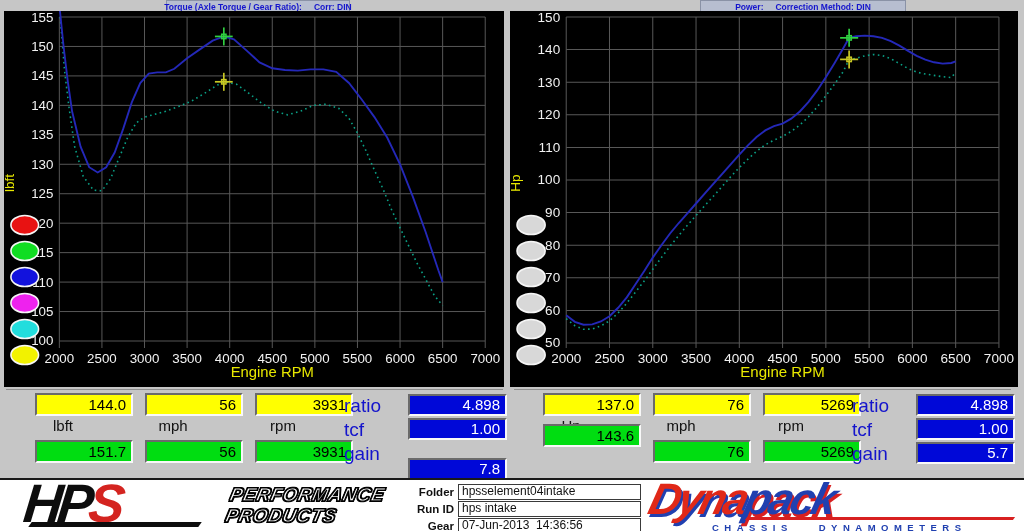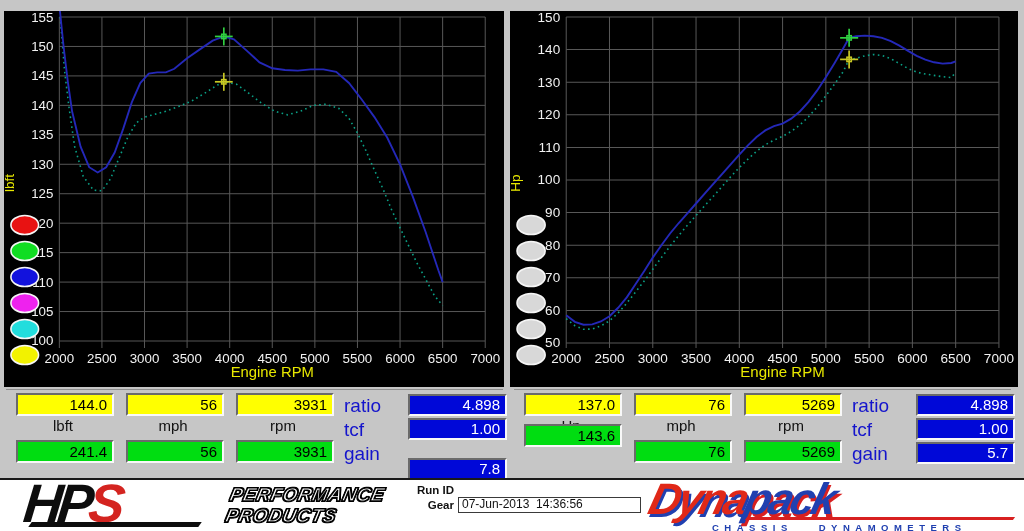--- a/index.html
+++ b/index.html
@@ -18,21 +18,21 @@
   .chartpanel{position:absolute;top:11px;height:376px;background:#000;}
   #chart-left{left:4px;width:500px;}
   #chart-right{left:510px;width:508px;}
   .chartpanel svg{display:block;width:100%;height:100%;}
 
   
   .datapanel{position:absolute;top:389px;height:87px;border-top:1px solid #8f8f8f;}
   #data-left{left:6px;width:497px;}
   #data-right{left:514px;width:497px;}
   .valbox{position:absolute;height:17px;width:89px;border:2px solid;border-color:#6a6a6a #f8f8f8 #f8f8f8 #6a6a6a;
-          font-size:15px;color:#000;text-align:right;padding:1px 5px 1px 0;line-height:17px;}
+          font-size:15px;color:#000;text-align:right;padding:1px 5px 1px 0;line-height:17px;margin-left:19px;}
   .valbox.yellow{background:#ffff00;}
   .valbox.green{background:#00dd11;}
   .unitlabel{position:absolute;top:27px;height:18px;width:94px;text-align:center;font-size:15px;color:#111;}
   .statlabel{position:absolute;left:338px;width:56px;font-size:19px;color:#1414cc;}
   .statbox{position:absolute;left:402px;width:90px;height:16px;background:#0008d8;border:2px solid;
            border-color:#6a6a6a #f8f8f8 #f8f8f8 #6a6a6a;color:#fff;font-size:15px;text-align:right;
            padding:1px 5px 1px 0;line-height:16px;}
 
   
   #footer{position:absolute;top:478px;left:0;width:1024px;height:53px;background:#fff;border-top:2px solid #1a1a1a;box-sizing:border-box;}
@@ -54,20 +54,30 @@
   #dynapack-word .p1{color:#e02818;text-shadow:2.5px 2.5px 0 #2040b0;}
   #dynapack-word .p2{color:#2040b0;text-shadow:2.5px 2.5px 0 #d82020;}
   #dynapack-swoosh{position:absolute;left:96px;top:41px;width:268px;height:3px;background:#d82020;transform:skewX(-35deg);}
   #dynapack-tagline{position:absolute;left:62px;top:46px;font-size:9.5px;font-weight:bold;color:#2040b0;letter-spacing:5.5px;display:flex;gap:26px;}
 </style>
 </head>
 <body>
 
 <div id="root">
 
+  <div class="titlebar">
+    <div class="titlebox" id="titlebox-left">
+      <span>Torque (Axle Torque / Gear Ratio):</span>
+      <span>Corr: DIN</span>
+    </div>
+    <div class="titlebox" id="titlebox-right">
+      <span>Power:</span>
+      <span>Correction Method: DIN</span>
+    </div>
+  </div>
 
   <div class="chartpanel" id="chart-left">
     <svg viewBox="0 0 506 376" preserveAspectRatio="none">
         <line x1="56" y1="6" x2="56" y2="337" stroke="#585858" stroke-width="1"></line>
         <text x="56" y="352" fill="#f2f2f2" font-size="13.5" text-anchor="middle">2000</text>
         <line x1="99.1" y1="6" x2="99.1" y2="337" stroke="#585858" stroke-width="1"></line>
         <text x="99.1" y="352" fill="#f2f2f2" font-size="13.5" text-anchor="middle">2500</text>
         <line x1="142.2" y1="6" x2="142.2" y2="337" stroke="#585858" stroke-width="1"></line>
         <text x="142.2" y="352" fill="#f2f2f2" font-size="13.5" text-anchor="middle">3000</text>
         <line x1="185.29999999999998" y1="6" x2="185.29999999999998" y2="337" stroke="#585858" stroke-width="1"></line>
@@ -193,21 +203,21 @@
       </svg>
   </div>
 
   <div class="datapanel" id="data-left">
     <div class="valbox yellow" style="left:10px;top:3px;">144.0</div>
     <div class="valbox yellow" style="left:120px;top:3px;">56</div>
     <div class="valbox yellow" style="left:230px;top:3px;">3931</div>
     <div class="unitlabel" style="left:10px;">lbft</div>
     <div class="unitlabel" style="left:120px;">mph</div>
     <div class="unitlabel" style="left:230px;">rpm</div>
-    <div class="valbox green" style="left:10px;top:50px;">241.4</div>
+    <div class="valbox green" style="left:10px;top:50px;">151.7</div>
     <div class="valbox green" style="left:120px;top:50px;">56</div>
     <div class="valbox green" style="left:230px;top:50px;">3931</div>
     <div class="statlabel" style="top:5px;">ratio</div>
     <div class="statlabel" style="top:29px;">tcf</div>
     <div class="statlabel" style="top:53px;">gain</div>
     <div class="statbox" style="top:4px;">4.898</div>
     <div class="statbox" style="top:28px;">1.00</div>
     <div class="statbox" style="top:68px;">7.8</div>
   </div>
 
@@ -233,21 +243,26 @@
     <div id="hps-logo">
       <span id="hps-word"><span class="hp">HP</span><span class="s">S</span></span>
       <div id="hps-underline"></div>
     </div>
     <div id="hps-tagline">
       <div>PERFORMANCE</div>
       <div>PRODUCTS</div>
     </div>
     <div id="run-fields">
       <div class="fieldrow">
+        <span class="fieldlabel">Folder</span>
+        <span class="fieldbox">hpsselement04intake</span>
+      </div>
+      <div class="fieldrow">
         <span class="fieldlabel">Run ID</span>
+        <span class="fieldbox">hps intake</span>
       </div>
       <div class="fieldrow">
         <span class="fieldlabel">Gear</span>
         <span class="fieldbox">07-Jun-2013  14:36:56</span>
       </div>
     </div>
     <div id="dynapack-logo">
       <span id="dynapack-word"><span class="p1">Dyna</span><span class="p2">pack</span></span>
       <div id="dynapack-swoosh"></div>
       <div id="dynapack-tagline">

